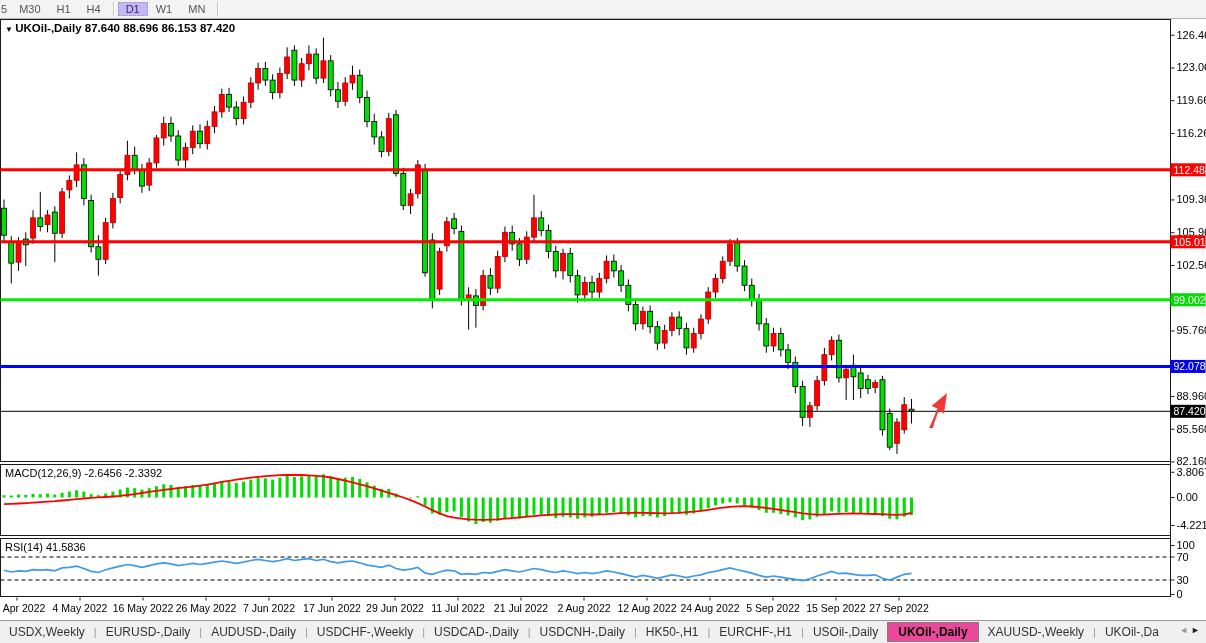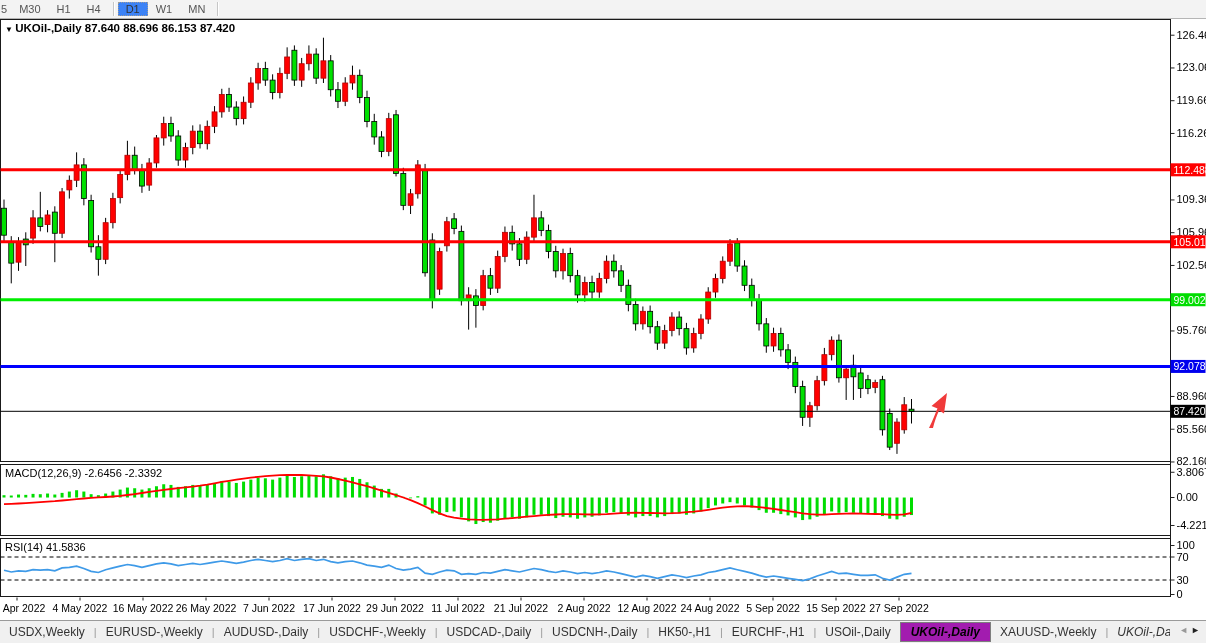--- a/index.html
+++ b/index.html
@@ -5,30 +5,30 @@
   html,body{margin:0;padding:0;width:1206px;height:643px;background:#fff;overflow:hidden;
             font-family:"Liberation Sans", sans-serif;}
   #stage{position:relative;width:1206px;height:643px;background:#fff;}
   svg{position:absolute;left:0;top:0;}
   
   .toolbar{position:absolute;left:0;top:0;width:1206px;height:18px;background:#f3f3f3;
            border-bottom:1px solid #b5b5b5;display:flex;align-items:center;
            font-size:11px;color:#555;z-index:5;}
   .tf{padding:1px 8px;cursor:default;white-space:nowrap;}
   .tf.first{padding:1px 4px 1px 1px;}
-  .tf.active{background:#3b82f6;border:1px dotted #9a9a9a;padding:0 7px;color:#333;}
+  .tf.active{background:#c4b5fd;border:1px dotted #9a9a9a;padding:0 7px;color:#333;}
   .tbsep{width:1px;height:14px;background:#c6c6c6;margin:0 4px;box-shadow:1px 0 0 #fff;}
   
   .tabbar{position:absolute;left:0;bottom:0;width:1206px;height:23px;background:#f0f0f0;
           border-top:1px solid #9a9a9a;display:flex;align-items:center;font-size:12px;
           color:#333;z-index:5;overflow:hidden;padding-right:36px;box-sizing:border-box;}
   .tab{padding:3px 9px;white-space:nowrap;cursor:default;text-align:center;}
-  .tab.active{background:#a21caf;border:1px solid #7e7e7e;font-weight:bold;color:#000;
-              padding:2px 10px;font-style:italic;}
-  .tab.truncated{max-width:66px;overflow:hidden;font-style:italic;}
+  .tab.active{background:#ec4899;border:1px solid #7e7e7e;font-weight:bold;color:#000;
+              padding:2px 10px;}
+  .tab.truncated{max-width:66px;overflow:hidden;}
   .tabdiv{color:#999;font-size:11px;cursor:default;}
   .tabscroll{position:absolute;right:3px;top:4px;font-size:9px;letter-spacing:3px;
              cursor:default;}
   .tabscroll .left{color:#999;}
   .tabscroll .right{color:#222;}
 </style>
 </head>
 <body>
 
 <div id="stage">
@@ -530,21 +530,21 @@
       </g>
       <g>
         <text x="5" y="32" font-size="11.5" font-weight="bold" fill="#000"><tspan font-size="8">▼ </tspan><tspan>UKOil-,Daily  87.640 88.696 86.153 87.420</tspan></text>
         <text x="5" y="477" font-size="11" fill="#000">MACD(12,26,9) -2.6456 -2.3392</text>
         <text x="5" y="551" font-size="11" fill="#000">RSI(14) 41.5836</text>
       </g>
     </svg>
   <div class="tabbar">
       <span class="tab">USDX,Weekly</span>
       <span class="tabdiv">|</span>
-      <span class="tab">EURUSD-,Weekly</span>
+      <span class="tab">EURUSD-,Daily</span>
       <span class="tabdiv">|</span>
       <span class="tab">AUDUSD-,Daily</span>
       <span class="tabdiv">|</span>
       <span class="tab">USDCHF-,Weekly</span>
       <span class="tabdiv">|</span>
       <span class="tab">USDCAD-,Daily</span>
       <span class="tabdiv">|</span>
       <span class="tab">USDCNH-,Daily</span>
       <span class="tabdiv">|</span>
       <span class="tab">HK50-,H1</span>

